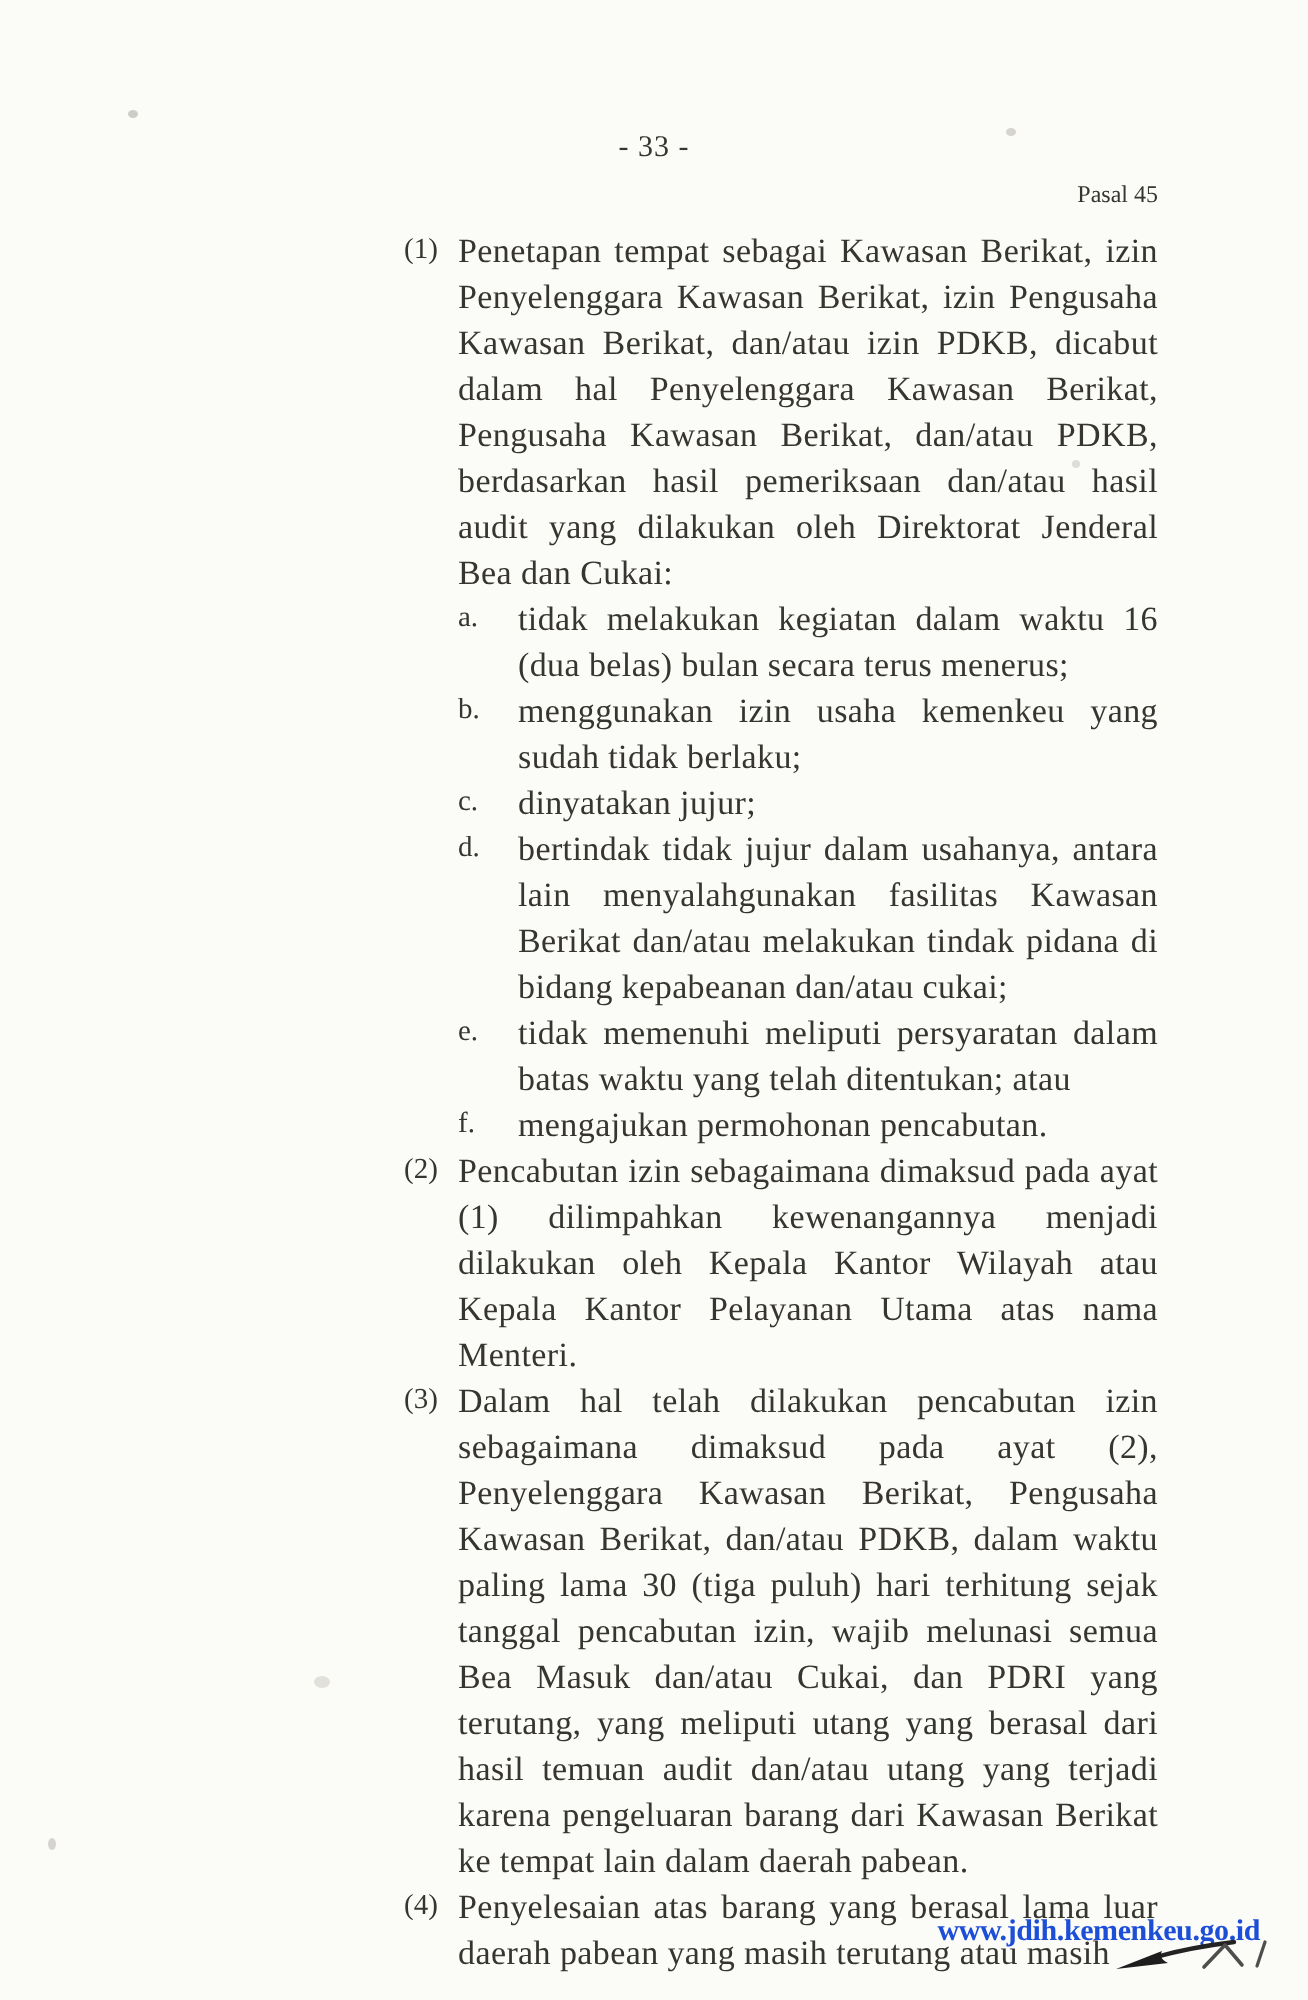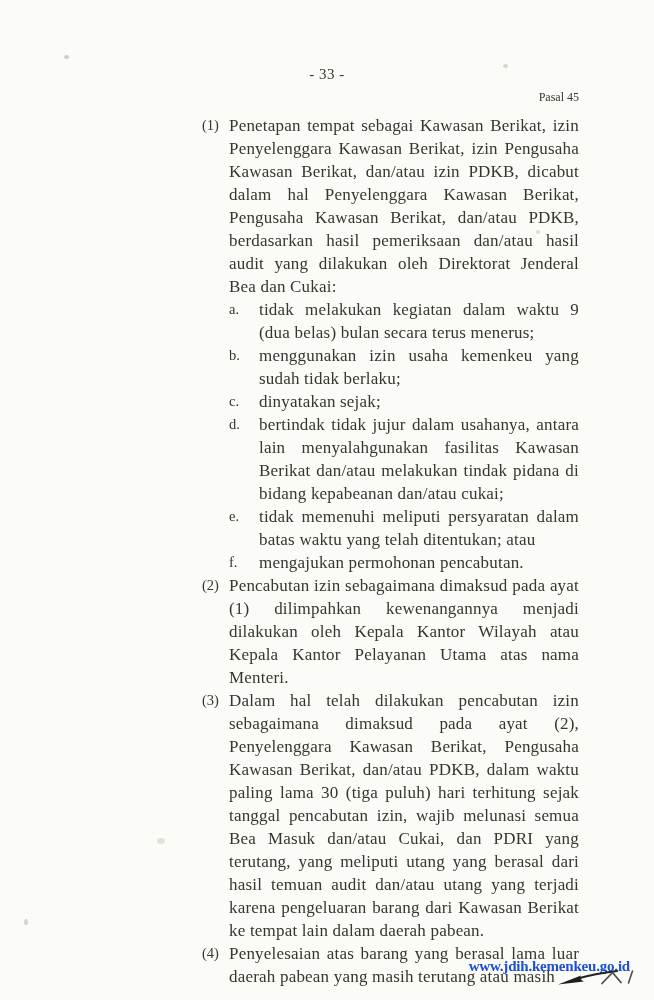--- a/index.html
+++ b/index.html
@@ -98,29 +98,29 @@
   <div class="heading">Pasal 45</div>
 
   <div class="bodyblock">
 
     <div class="clause">
       <div class="clause-num">(1)</div>
       <div class="clause-content">
         <p class="jtext">Penetapan tempat sebagai Kawasan Berikat, izin Penyelenggara Kawasan Berikat, izin Pengusaha Kawasan Berikat, dan/atau izin PDKB, dicabut dalam hal Penyelenggara Kawasan Berikat, Pengusaha Kawasan Berikat, dan/atau PDKB, berdasarkan hasil pemeriksaan dan/atau hasil audit yang dilakukan oleh Direktorat Jenderal Bea dan Cukai:</p>
         <div class="subitem">
           <div class="subitem-label">a.</div>
-          <p class="jtext subitem-text">tidak melakukan kegiatan dalam waktu 9 (dua belas) bulan secara terus menerus;</p>
+          <p class="jtext subitem-text">tidak melakukan kegiatan dalam waktu 16 (dua belas) bulan secara terus menerus;</p>
         </div>
         <div class="subitem">
           <div class="subitem-label">b.</div>
           <p class="jtext subitem-text">menggunakan izin usaha kemenkeu yang sudah tidak berlaku;</p>
         </div>
         <div class="subitem">
           <div class="subitem-label">c.</div>
-          <p class="jtext subitem-text">dinyatakan sejak;</p>
+          <p class="jtext subitem-text">dinyatakan jujur;</p>
         </div>
         <div class="subitem">
           <div class="subitem-label">d.</div>
           <p class="jtext subitem-text">bertindak tidak jujur dalam usahanya, antara lain menyalahgunakan fasilitas Kawasan Berikat dan/atau melakukan tindak pidana di bidang kepabeanan dan/atau cukai;</p>
         </div>
         <div class="subitem">
           <div class="subitem-label">e.</div>
           <p class="jtext subitem-text">tidak memenuhi meliputi persyaratan dalam batas waktu yang telah ditentukan; atau</p>
         </div>
         <div class="subitem">

